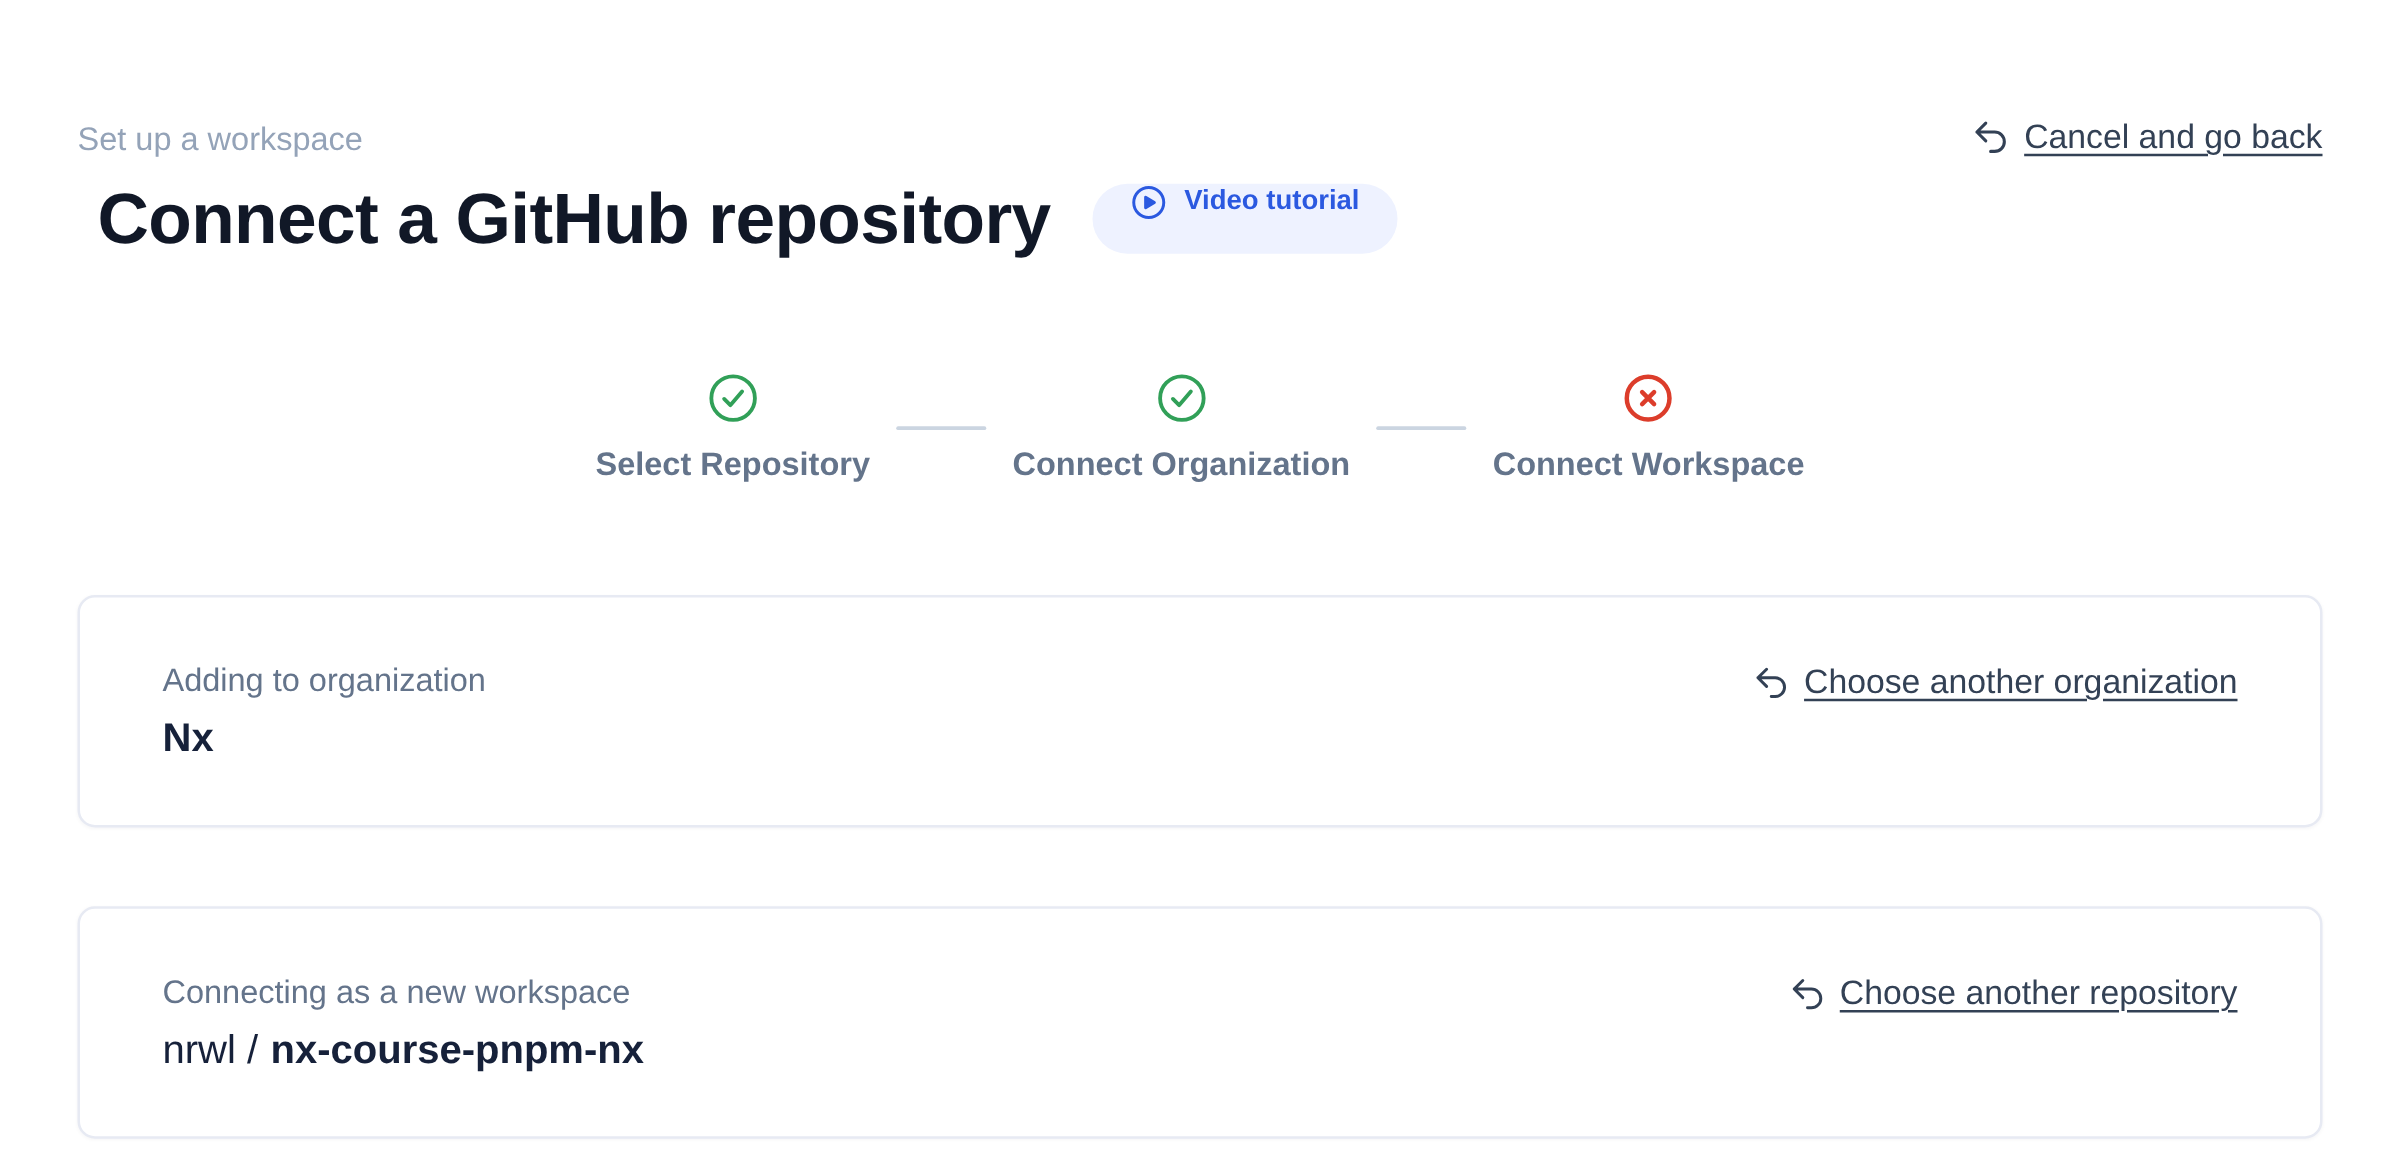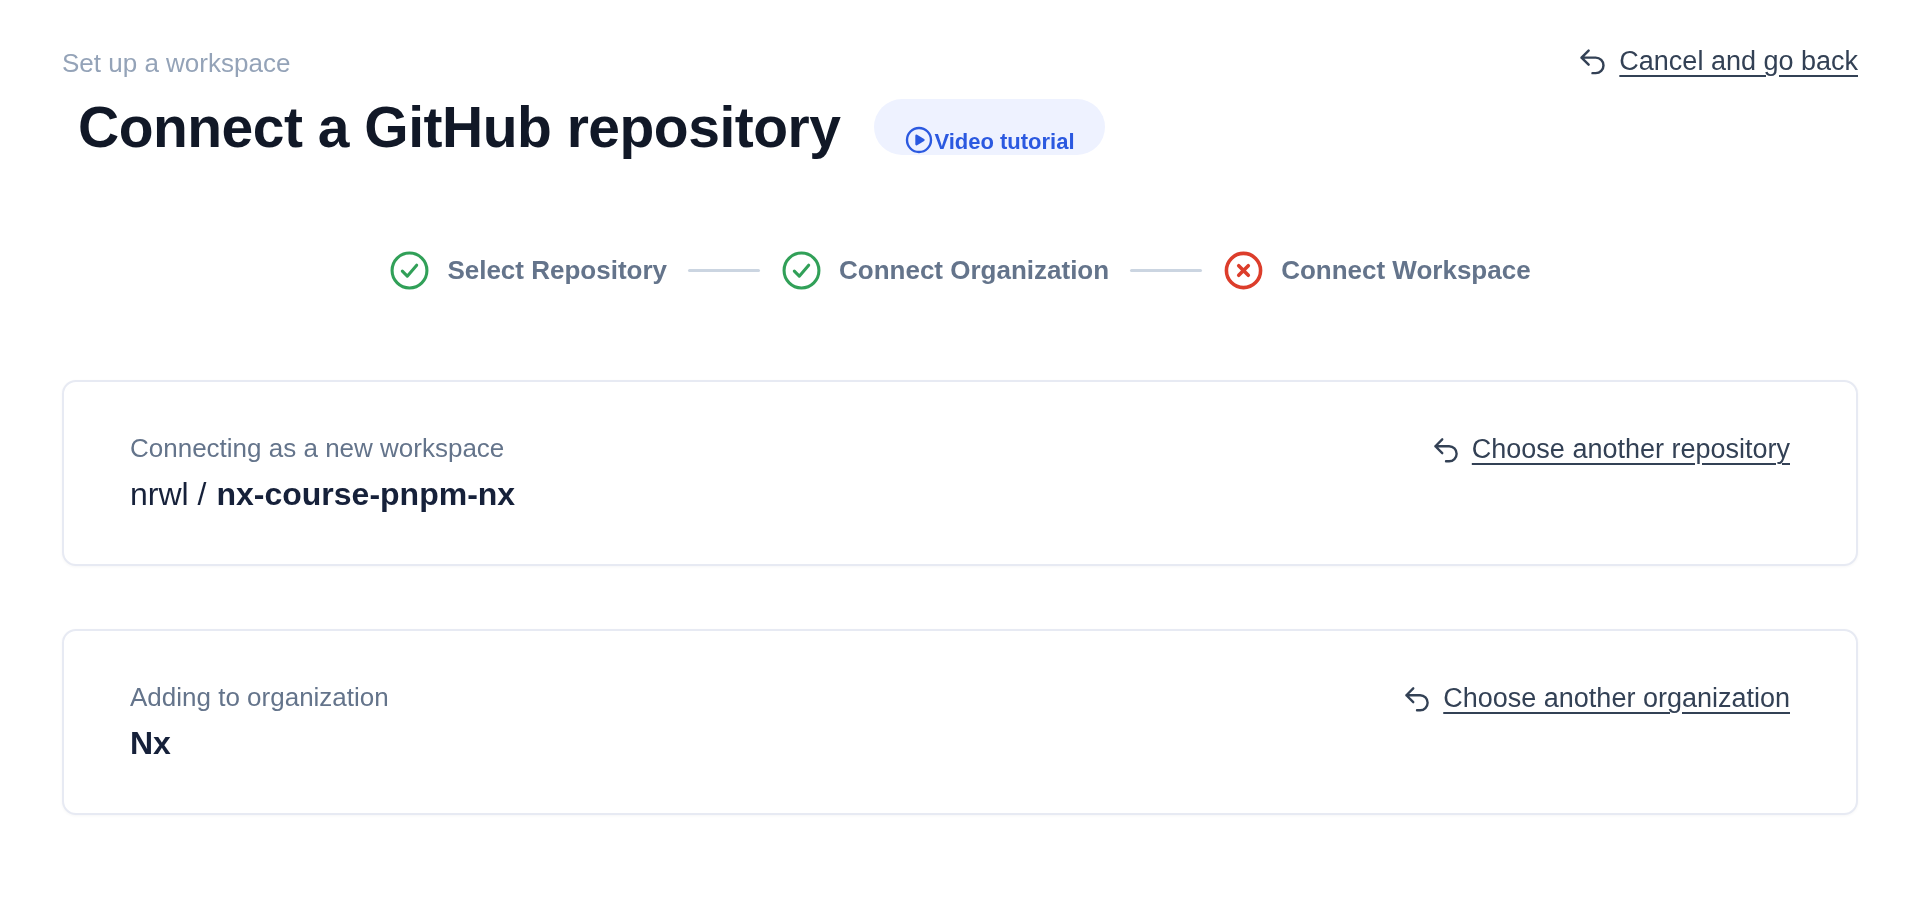--- a/index.html
+++ b/index.html
@@ -2,35 +2,35 @@
 <html><head>
 <meta charset="utf-8">
 <style>
   * { margin: 0; padding: 0; box-sizing: border-box; }
   html, body { width: 1924px; height: 924px; background: #ffffff; overflow: hidden; }
   body {
     font-family: "Liberation Sans", "DejaVu Sans", sans-serif;
     color: #111827;
     -webkit-font-smoothing: antialiased;
   }
-  .page { padding: 48px 66px 0 62px; }
+  .page { padding: 96px 66px 0 62px; }
 
   
   .header-row { display: flex; justify-content: space-between; align-items: flex-start; }
   .eyebrow {
     font-size: 26px; line-height: 30px; color: #94a3b8; font-weight: 400;
   }
   .title-row { display: flex; align-items: center; gap: 34px; margin-top: 18px; }
   .page-title {
     font-size: 57px; line-height: 62px; font-weight: 800; letter-spacing: -0.5px;
     color: #111827;
     margin-left: 16px;
   }
   .pill-btn {
-    display: inline-flex; align-items: flex-end; 
+    display: inline-flex; align-items: flex-start; gap: 13px;
     background: #eef2ff; border: none; border-radius: 29px;
     height: 56px; padding: 0 30px; cursor: pointer;
     font-family: inherit;
   }
   .pill-btn .pill-label {
     color: #2b59e0; font-size: 22px; font-weight: 700;
   }
   .link {
     display: inline-flex; align-items: flex-end; gap: 11px;
     color: #334155; font-size: 27px; font-weight: 500;
@@ -39,21 +39,21 @@
   .link .link-text {
     text-decoration: underline; text-decoration-thickness: 2px; text-underline-offset: 5px;
   }
   .icon { display: inline-flex; flex: none; }
 
   
   .stepper {
     margin-top: 92px;
     display: flex; align-items: center; justify-content: center;
   }
-  .step { display: flex; align-items: center; gap: 17px; }
+  .step { display: flex; align-items: center; gap: 17px; flex-direction: column; }
   .step-label { font-size: 26px; font-weight: 600; color: #64748b; white-space: nowrap; }
   .connector { width: 72px; height: 3px; background: #cbd5e1; margin: 0 21px; border-radius: 2px; }
 
   
   .cards { margin-top: 89px; }
   .card {
     border: 2px solid #e7eaf3; border-radius: 14px; background: #ffffff;
     box-shadow: 0 1px 3px rgba(15, 23, 42, 0.04);
     padding: 50px 66px 50px 66px;
     display: flex; justify-content: space-between; align-items: flex-start;
@@ -125,46 +125,46 @@
         </svg>
       </span>
       <span class="step-label">Connect Workspace</span>
     </div>
   </div>
 
   <div class="cards">
 
     <div class="card">
       <div>
+        <div class="card-label">Adding to organization</div>
+        <div class="card-value">
+          <span class="value-strong">Nx</span>
+        </div>
+      </div>
+      <a class="link">
+        <span class="icon">
+          <svg width="30" height="30" viewBox="0 0 24 24" fill="none" stroke="#334155" stroke-width="1.9" stroke-linecap="round" stroke-linejoin="round">
+            <path d="M9 14.5 3.5 9m0 0L9 3.5M3.5 9h11a6 6 0 0 1 0 12h-2.5"></path>
+          </svg>
+        </span>
+        <span class="link-text">Choose another organization</span>
+      </a>
+    </div>
+
+    <div class="card">
+      <div>
         <div class="card-label">Connecting as a new workspace</div>
         <div class="card-value">
           <span class="value-prefix">nrwl /</span><span class="value-strong">nx-course-pnpm-nx</span>
         </div>
       </div>
       <a class="link">
         <span class="icon">
           <svg width="30" height="30" viewBox="0 0 24 24" fill="none" stroke="#334155" stroke-width="1.9" stroke-linecap="round" stroke-linejoin="round">
             <path d="M9 14.5 3.5 9m0 0L9 3.5M3.5 9h11a6 6 0 0 1 0 12h-2.5"></path>
           </svg>
         </span>
         <span class="link-text">Choose another repository</span>
       </a>
     </div>
 
-    <div class="card">
-      <div>
-        <div class="card-label">Adding to organization</div>
-        <div class="card-value">
-          <span class="value-strong">Nx</span>
-        </div>
-      </div>
-      <a class="link">
-        <span class="icon">
-          <svg width="30" height="30" viewBox="0 0 24 24" fill="none" stroke="#334155" stroke-width="1.9" stroke-linecap="round" stroke-linejoin="round">
-            <path d="M9 14.5 3.5 9m0 0L9 3.5M3.5 9h11a6 6 0 0 1 0 12h-2.5"></path>
-          </svg>
-        </span>
-        <span class="link-text">Choose another organization</span>
-      </a>
-    </div>
-
   </div>
 </div>
 
 </body></html>

